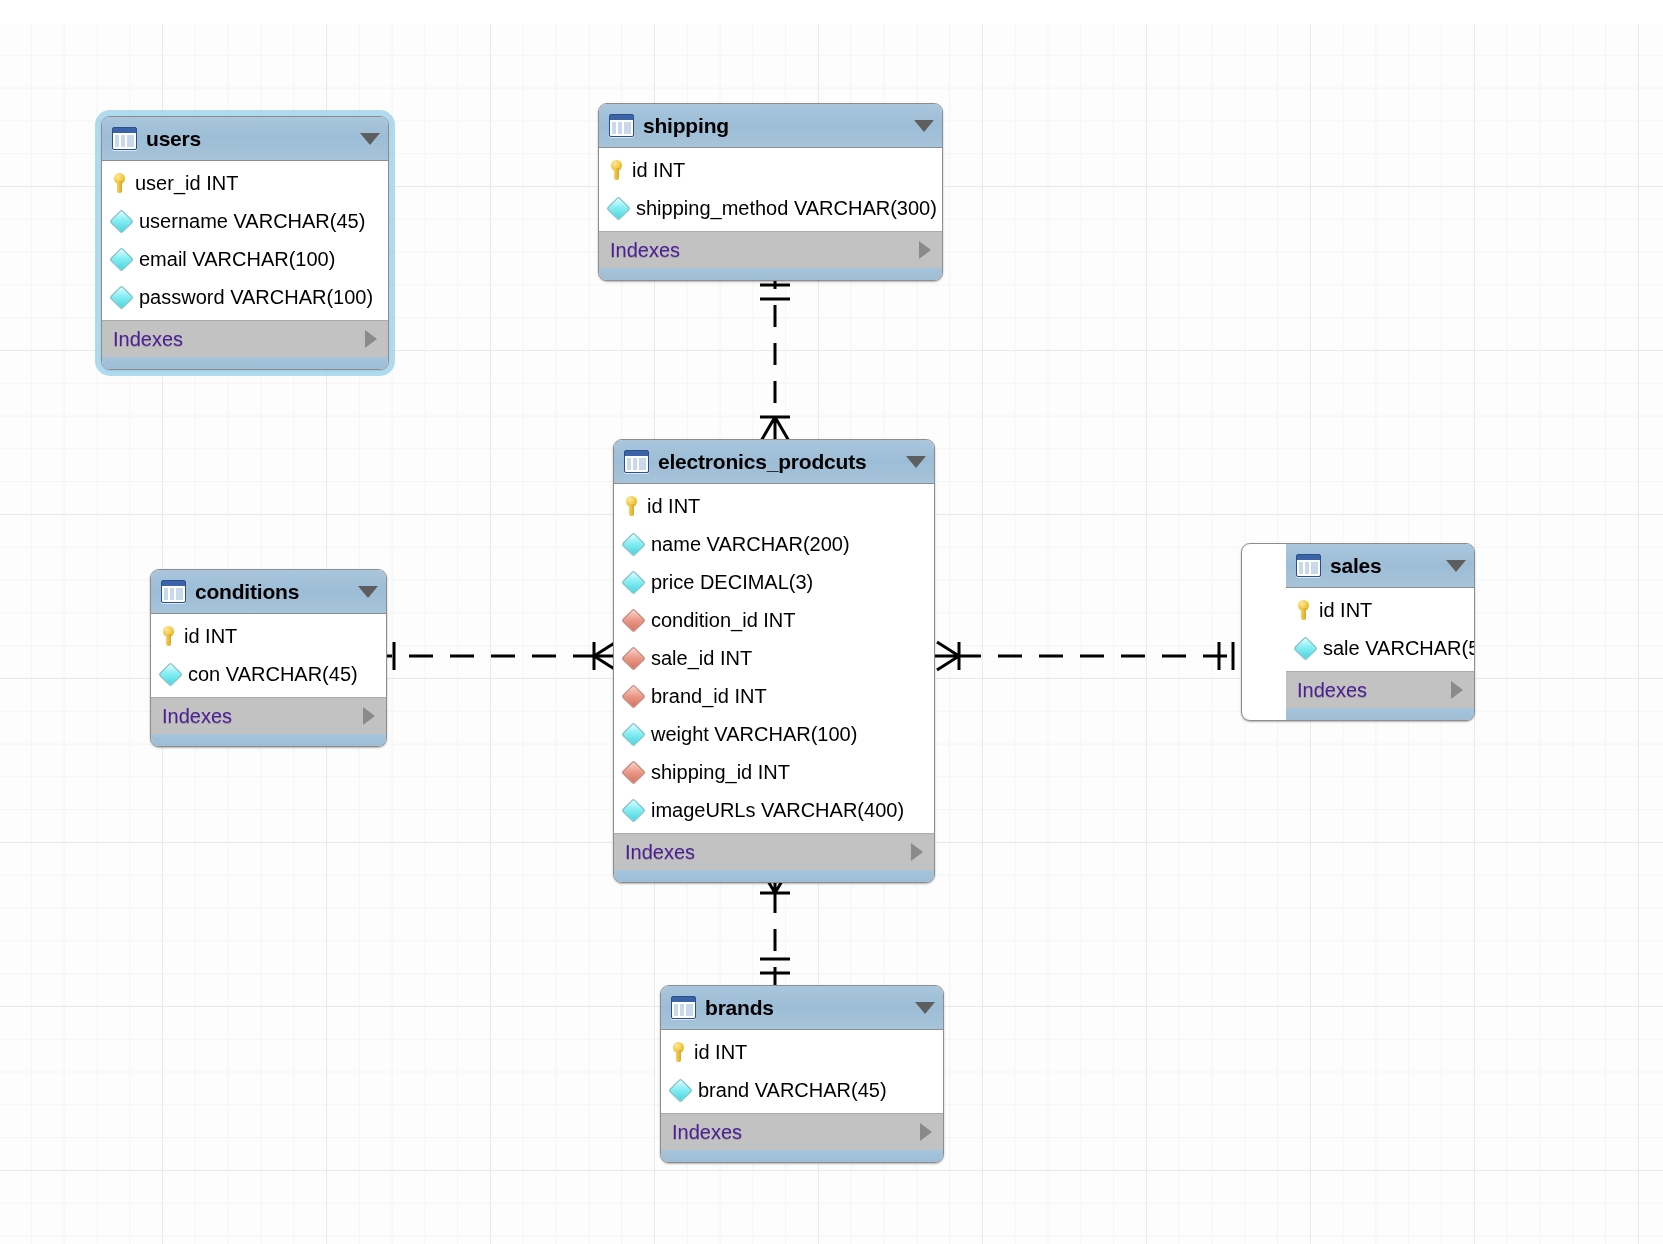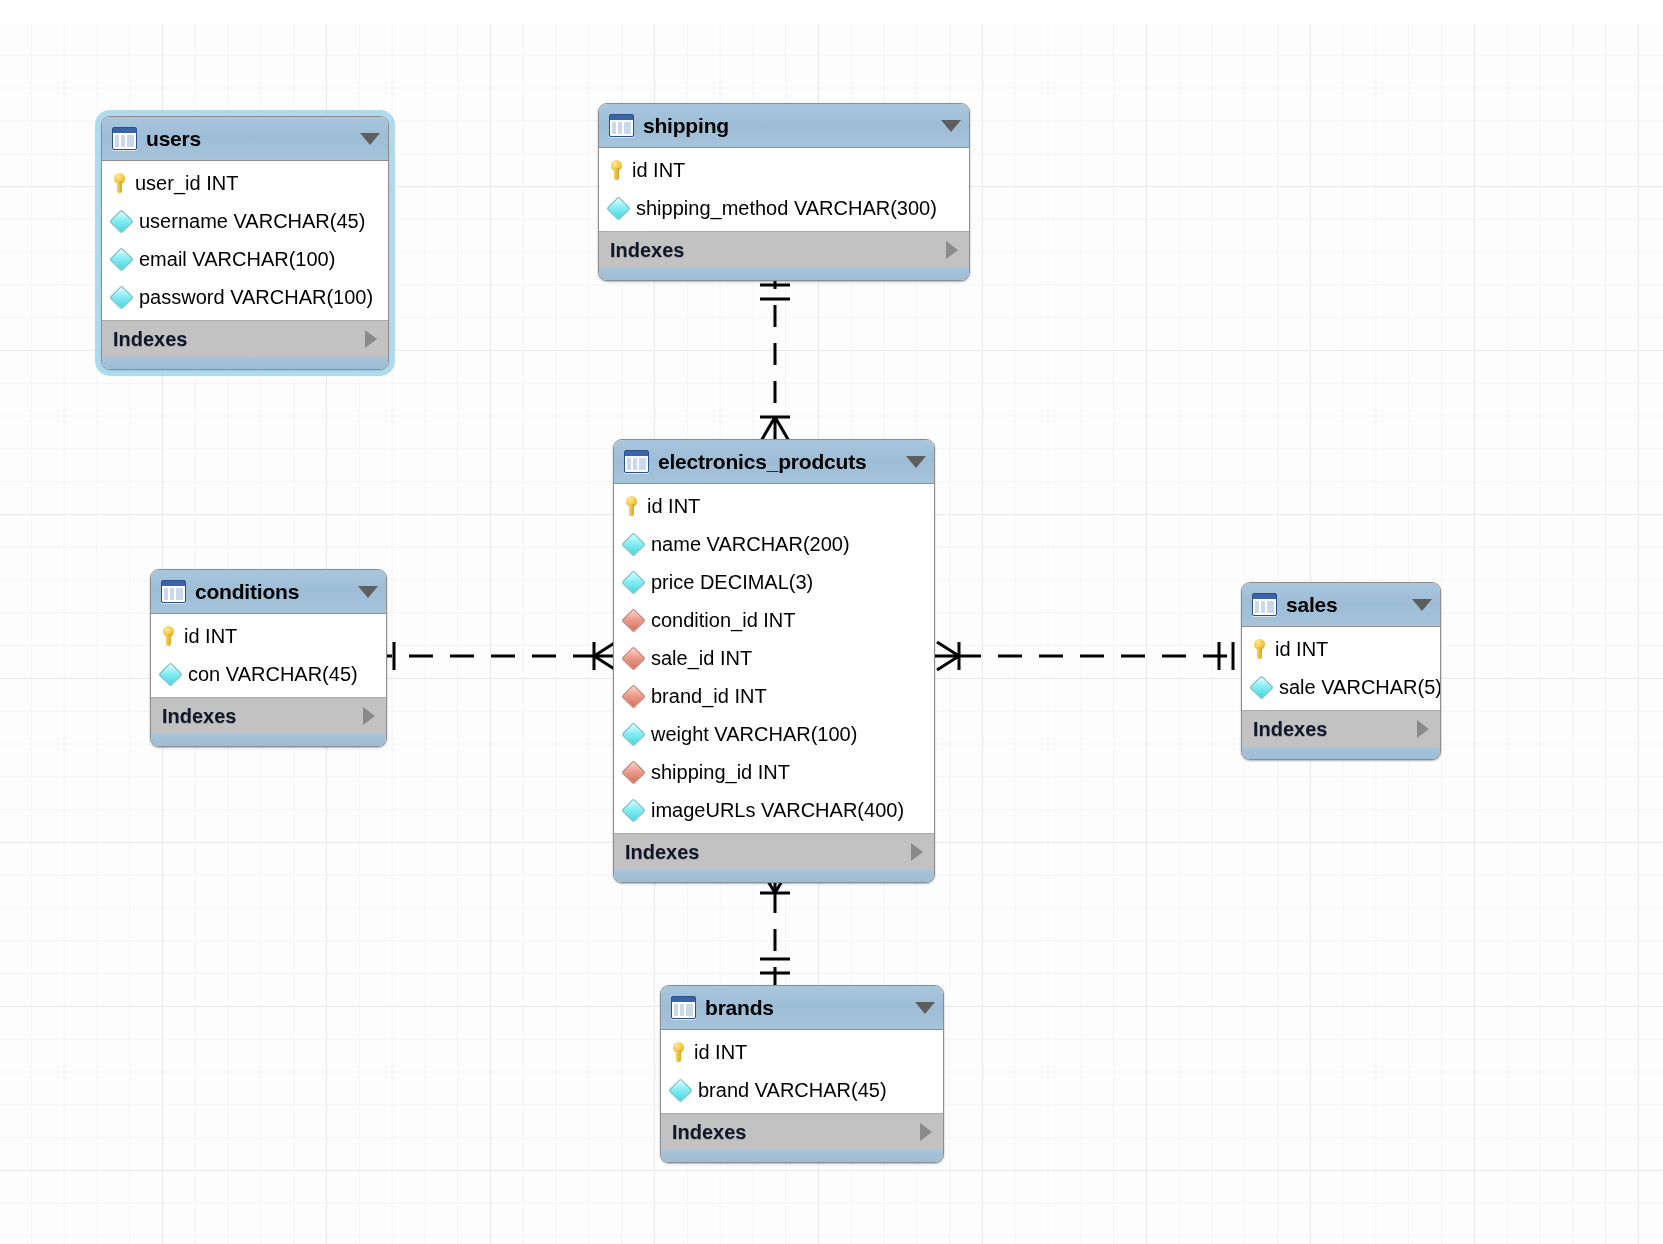--- a/index.html
+++ b/index.html
@@ -142,22 +142,22 @@
     display: flex;
     align-items: center;
     justify-content: space-between;
     height: 36px;
     padding: 0 11px 0 11px;
     background: #c2c2c2;
     border-top: 1px solid #ababab;
   }
   .foot-label {
     font-size: 20px;
-    font-weight: bold;
-    color: #0f172a;
+    font-weight: normal;
+    color: #4c1d95;
     text-shadow: 0 1px 0 rgba(0,0,0,0.18);
   }
   .foot-arrow {
     width: 0; height: 0;
     border-top: 9px solid transparent;
     border-bottom: 9px solid transparent;
     border-left: 12px solid #8a8a8a;
   }
   .tbl-tail {
     height: 12px;
@@ -237,21 +237,21 @@
         <span class="col-label">password VARCHAR(100)</span>
       </div>
     </div>
     <div class="tbl-foot">
       <span class="foot-label">Indexes</span>
       <span class="foot-arrow"></span>
     </div>
     <div class="tbl-tail"></div>
   </div>
 
-  <div class="tbl" style="left:598px; top:79px; width:372px;">
+  <div class="tbl" style="left:598px; top:79px; width:345px;">
     <div class="tbl-head">
       <span class="tbl-icon"></span>
       <span class="tbl-title">shipping</span>
       <span class="caret"></span>
     </div>
     <div class="tbl-body">
       <div class="col-row">
         <span class="ico-key"></span>
         <span class="col-label">id INT</span>
       </div>
@@ -334,21 +334,21 @@
         <span class="col-label">con VARCHAR(45)</span>
       </div>
     </div>
     <div class="tbl-foot">
       <span class="foot-label">Indexes</span>
       <span class="foot-arrow"></span>
     </div>
     <div class="tbl-tail"></div>
   </div>
 
-  <div class="tbl" style="left:1241px; top:558px; width:200px;">
+  <div class="tbl" style="left:1241px; top:519px; width:234px;padding-left:44px;">
     <div class="tbl-head">
       <span class="tbl-icon"></span>
       <span class="tbl-title">sales</span>
       <span class="caret"></span>
     </div>
     <div class="tbl-body">
       <div class="col-row">
         <span class="ico-key"></span>
         <span class="col-label">id INT</span>
       </div>

